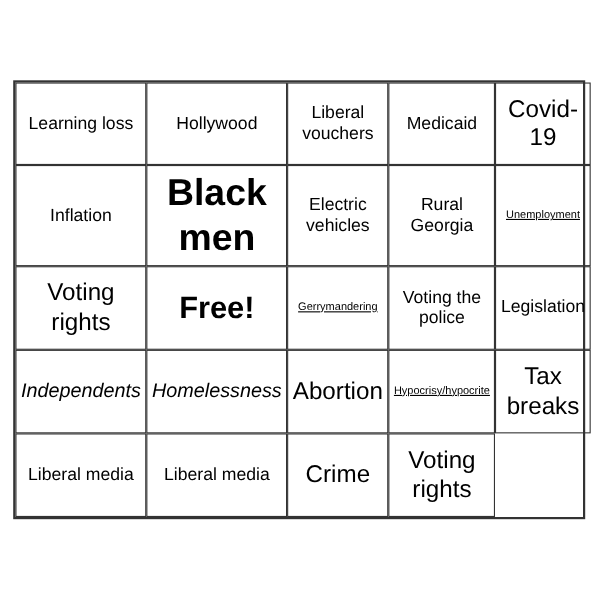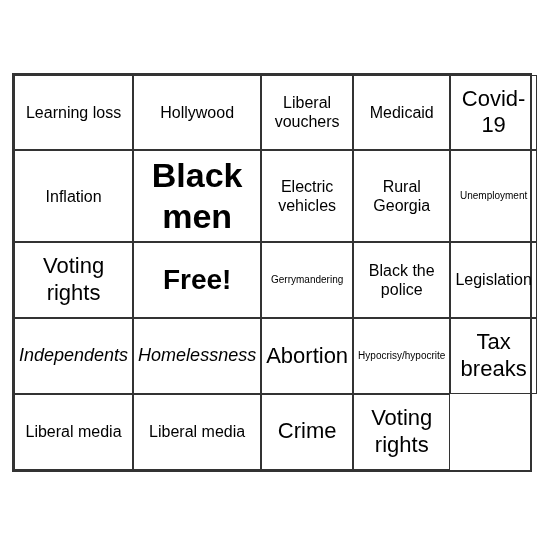--- a/index.html
+++ b/index.html
@@ -36,20 +36,21 @@
       padding: 4px;
       line-height: 1.2;
     }
 
     .bingo-cell span {
       display: block;
     }
 
     .size-xs {
       font-size: 10px;
+      text-decoration: underline;
     }
 
     .size-sm {
       font-size: 18px;
       font-style: italic;
     }
 
     .size-md {
       font-size: 16px;
     }
@@ -106,21 +107,21 @@
     <div class="bingo-cell">
       <span class="size-lg">Voting rights</span>
     </div>
     <div class="bingo-cell">
       <span class="size-xl">Free!</span>
     </div>
     <div class="bingo-cell">
       <span class="size-xs">Gerrymandering</span>
     </div>
     <div class="bingo-cell">
-      <span class="size-md">Black the police</span>
+      <span class="size-md">Voting the police</span>
     </div>
     <div class="bingo-cell">
       <span class="size-md">Legislation</span>
     </div>
     <div class="bingo-cell">
       <span class="size-sm">Independents</span>
     </div>
     <div class="bingo-cell">
       <span class="size-sm">Homelessness</span>
     </div>

